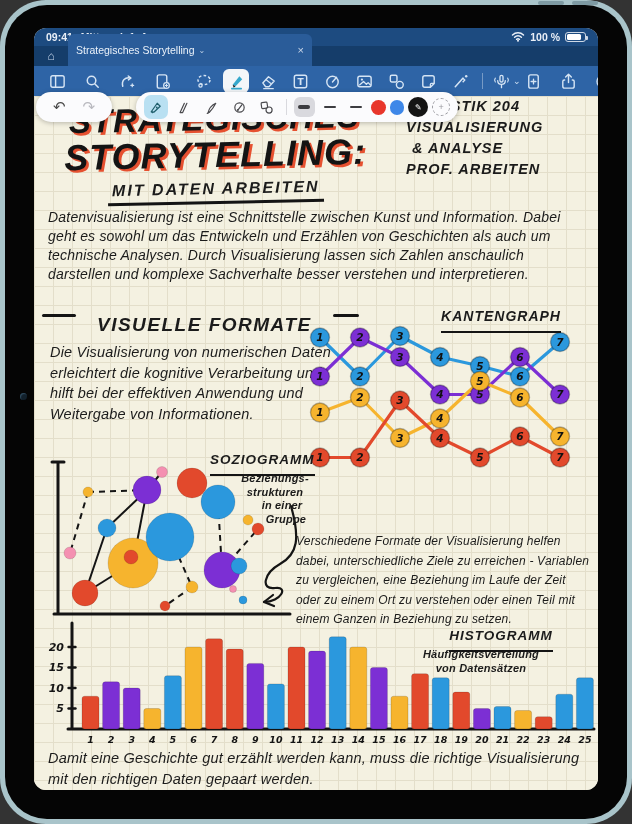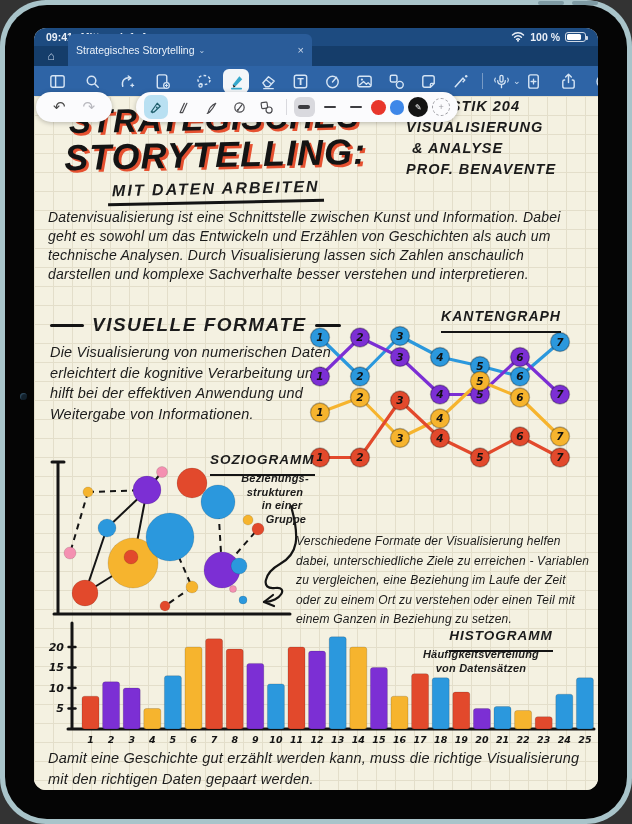--- a/index.html
+++ b/index.html
@@ -60,21 +60,21 @@
   .add-color{width:18px;height:18px;border:1.5px dashed #9a9aa0;border-radius:50%;display:flex;align-items:center;justify-content:center;color:#9a9aa0;font-size:9px;}
   
   .abs{position:absolute;}
   .title-block{left:16px;top:4px;width:330px;text-align:center;transform:rotate(-1.2deg);z-index:10;}
   .title-l1{font-size:33px;font-weight:bold;font-style:italic;letter-spacing:1px;color:#141414;text-shadow:2.5px 2.5px 0 #e65130;}
   .title-l2{font-size:36px;font-weight:bold;font-style:italic;letter-spacing:1px;color:#141414;text-shadow:2.5px 2.5px 0 #e65130;margin-top:-4px;}
   .subtitle{display:inline-block;font-size:16px;font-weight:bold;font-style:italic;letter-spacing:2px;border-bottom:3px solid #141414;padding:2px 4px 3px;margin-top:2px;}
   .course{left:372px;top:0px;width:180px;font-size:14.5px;line-height:21px;font-weight:bold;font-style:italic;letter-spacing:1px;}
   .para{font-size:14px;line-height:19px;}
   .intro{left:14px;top:112px;width:516px;}
-  .section-head{left:16px;top:218px;display:flex;align-items:center;gap:8px;}
+  .section-head{left:8px;top:218px;display:flex;align-items:flex-start;gap:21px;}
   .dash{height:3px;background:#141414;border-radius:2px;}
   .section-title{font-size:19px;font-weight:bold;font-style:italic;letter-spacing:1.5px;}
   .formats{left:16px;top:246px;width:286px;font-size:14.5px;line-height:20.5px;}
   .chart-label{font-weight:bold;font-style:italic;text-decoration:none;border-bottom:2.5px solid #141414;padding-bottom:7px;letter-spacing:1px;}
   .kanten-label{left:392px;top:212px;width:150px;text-align:center;font-size:14px;z-index:5;}
   .kanten-cap{left:380px;top:232px;width:178px;text-align:center;font-size:11.5px;line-height:14px;font-weight:bold;font-style:italic;z-index:5;}
   .spellcheck{border-bottom:2px dotted #e03025;}
   .sozio-label{left:176px;top:356px;width:130px;font-size:13.5px;z-index:5;}
   .sozio-cap{left:186px;top:376px;width:110px;text-align:center;font-size:11px;line-height:13.5px;font-weight:bold;font-style:italic;z-index:5;}
   .middle{left:262px;top:388px;width:294px;font-size:12px;line-height:19.5px;margin-top:48px;}
@@ -312,21 +312,21 @@
         <div class="abs title-block">
           <div class="title-l1">STRATEGISCHES</div>
           <div class="title-l2">STORYTELLING:</div>
           <div><span class="subtitle">MIT DATEN ARBEITEN</span></div>
         </div>
 
         <div class="abs course hw">
           <div>STATISTIK 204</div>
           <div>VISUALISIERUNG</div>
           <div style="padding-left:6px">&amp; ANALYSE</div>
-          <div>PROF. BENAVENTE</div>
+          <div>PROF. ARBEITEN</div>
         </div>
 
         <div class="abs para hw intro">Datenvisualisierung ist eine Schnittstelle zwischen Kunst und Information. Dabei geht es sowohl um das Entwickeln und Erzählen von Geschichten als auch um technische Analysen. Durch Visualisierung lassen sich Zahlen anschaulich darstellen und komplexe Sachverhalte besser verstehen und interpretieren.</div>
 
         <div class="abs section-head">
           <span class="dash" style="width:34px"></span>
           <span class="section-title">VISUELLE FORMATE</span>
           <span class="dash" style="width:26px"></span>
         </div>
 

